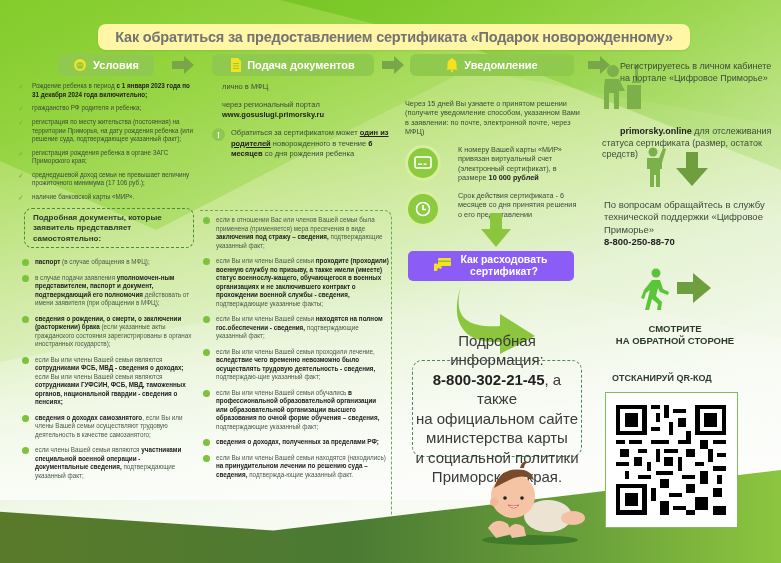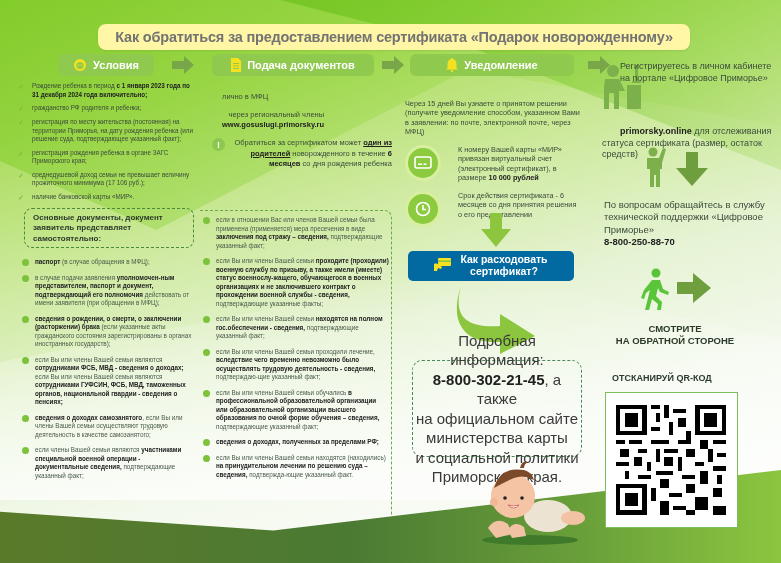--- a/index.html
+++ b/index.html
@@ -55,34 +55,34 @@
   .bullet-list { position: absolute; }
   .bl-item { display: flex; gap: 6px; margin-bottom: 7px; font-size: 6.3px; line-height: 1.35; color: #4a5a4a; }
   .bl-item .dot { flex: none; width: 7px; height: 7px; border-radius: 50%; background: #7cc23a; margin-top: 1px; }
   .docs-left { left: 22px; top: 258px; width: 172px; }
   .docs-right-frame {
     position: absolute; left: 200px; top: 210px; width: 192px; height: 305px;
     border-top: 1.5px dashed #6aa84a; border-right: 1.5px dashed #6aa84a; border-top-right-radius: 8px;
   }
   .docs-right { left: 203px; top: 216px; width: 186px; }
 
-  .submit-col { left: 212px; top: 92px; width: 180px; font-size: 7.5px; color: #3a4a3a; text-align: right; }
+  .submit-col { left: 212px; top: 82px; width: 180px; font-size: 7.5px; color: #3a4a3a; }
   .sub-item { display: flex; gap: 6px; margin-bottom: 8px; }
   .chev { color: #9bd05a; font-size: 12px; line-height: 0.8; flex: none; }
   .note { display: flex; gap: 6px; margin-top: 2px; }
   .note .excl { flex: none; width: 13px; height: 13px; border-radius: 50%; background: #8cc850; color: #fff; font-weight: bold; font-size: 9px; display: flex; align-items: center; justify-content: center; }
 
   .notif-col { left: 405px; top: 99px; width: 175px; font-size: 7.3px; color: #3a4a3a; line-height: 1.3; }
   .notif-item { display: flex; gap: 17px; margin-top: 8px; align-items: flex-start; }
   .circ-icon { flex: none; width: 36px; height: 36px; border-radius: 50%; background: #8ccb3f; border: 3px solid #d7ef9e; display: flex; align-items: center; justify-content: center; }
 
   .down-arrow { position: absolute; }
   .spend-btn {
     position: absolute; left: 408px; top: 251px; width: 166px; height: 30px;
-    background: #0369a1; border-radius: 5px;
+    background: #8b5cf6; border-radius: 5px;
     display: flex; align-items: center; justify-content: center; gap: 8px;
     color: #fff; font-weight: bold; font-size: 10.5px; line-height: 1.1; text-align: center;
   }
   .info-box {
     position: absolute; left: 412px; top: 360px; width: 170px; height: 97px;
     border: 1.5px dashed #4a8a5a; border-radius: 10px;
     display: flex; flex-direction: column; align-items: center; justify-content: center;
     font-size: 15px; line-height: 1.3; color: #3a3a3a; text-align: center;
   }
 
@@ -180,21 +180,21 @@
   </div>
 </div>
 
 <div class="col submit-col">
   <div class="sub-item">
     <span class="chev">›</span>
     <span>лично в МФЦ</span>
   </div>
   <div class="sub-item">
     <span class="chev">›</span>
-    <span><span>через региональный члены</span><br><span class="b">www.gosuslugi.primorsky.ru</span></span>
+    <span><span>через региональный портал</span><br><span class="b">www.gosuslugi.primorsky.ru</span></span>
   </div>
   <div class="note">
     <span class="excl">!</span>
     <span><span>Обратиться за сертификатом может </span><span class="b u">один из родителей</span><span> новорожденного в течение </span><span class="b">6 месяцев</span><span> со дня рождения ребенка</span></span>
   </div>
 </div>
 
 <div class="col notif-col">
   <div>Через 15 дней Вы узнаете о принятом решении (получите уведомление способом, указанном Вами в заявлении: по почте, электронной почте, через МФЦ)</div>
   <div class="notif-item">
@@ -321,21 +321,21 @@
       <path d="M0 8h2v1H0zM3 8h3v1H3zM8 8h4v1H8zM14 8h3v1h-3zM19 8h2v2h-2zM22 8h3v1h-3z"></path>
       <path d="M1 10h2v2H1zM5 10h2v1H5zM9 10h1v3H9zM11 10h3v1h-3zM16 10h2v2h-2zM21 10h1v3h-1zM23 11h2v1h-2z"></path>
       <path d="M0 13h3v1H0zM4 12h2v2H4zM7 13h1v2H7zM11 12h2v2h-2zM14 12h1v3h-1zM18 13h2v1h-2zM22 14h3v1h-3z"></path>
       <path d="M2 15h1v2H2zM5 16h3v1H5zM9 15h4v1H9zM10 17h2v2h-2zM15 16h3v1h-3zM19 15h2v3h-2zM23 16h1v2h-1z"></path>
       <path d="M8 19h1v3H8zM12 20h3v1h-3zM16 18h2v2h-2zM18 21h3v3h-3zM19 22h1v1h-1zM22 19h2v2h-2zM10 22h2v3h-2zM13 23h3v1h-3zM16 24h2v1h-2zM22 23h3v2h-3z"></path>
     </g>
   </svg>
 </div>
 
 <div class="docs-box">
-  <span>Основные документы, документ заявитель представляет самостоятельно:</span>
+  <span>Подробная документы, которые заявитель представляет самостоятельно:</span>
 </div>
 
 <div class="bullet-list docs-left" id="docs-left">
     <div class="bl-item">
       <span class="dot"></span>
       <span><span class="b">паспорт</span><span> (в случае обращения в МФЦ);</span></span>
     </div>
     <div class="bl-item">
       <span class="dot"></span>
       <span><span>в случае подачи заявления </span><span class="b">уполномочен-ным представителем, паспорт и документ, подтверждающий его полномочия</span><span> действовать от имени заявителя (при обращении в МФЦ);</span></span>

